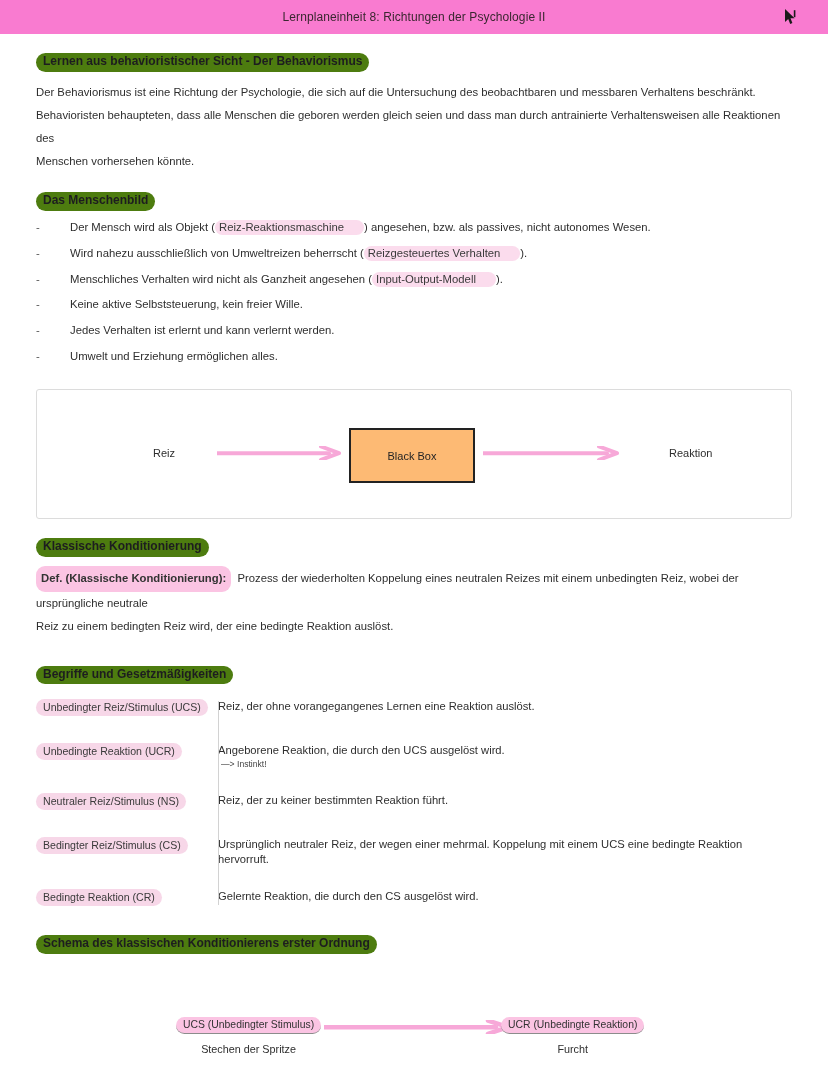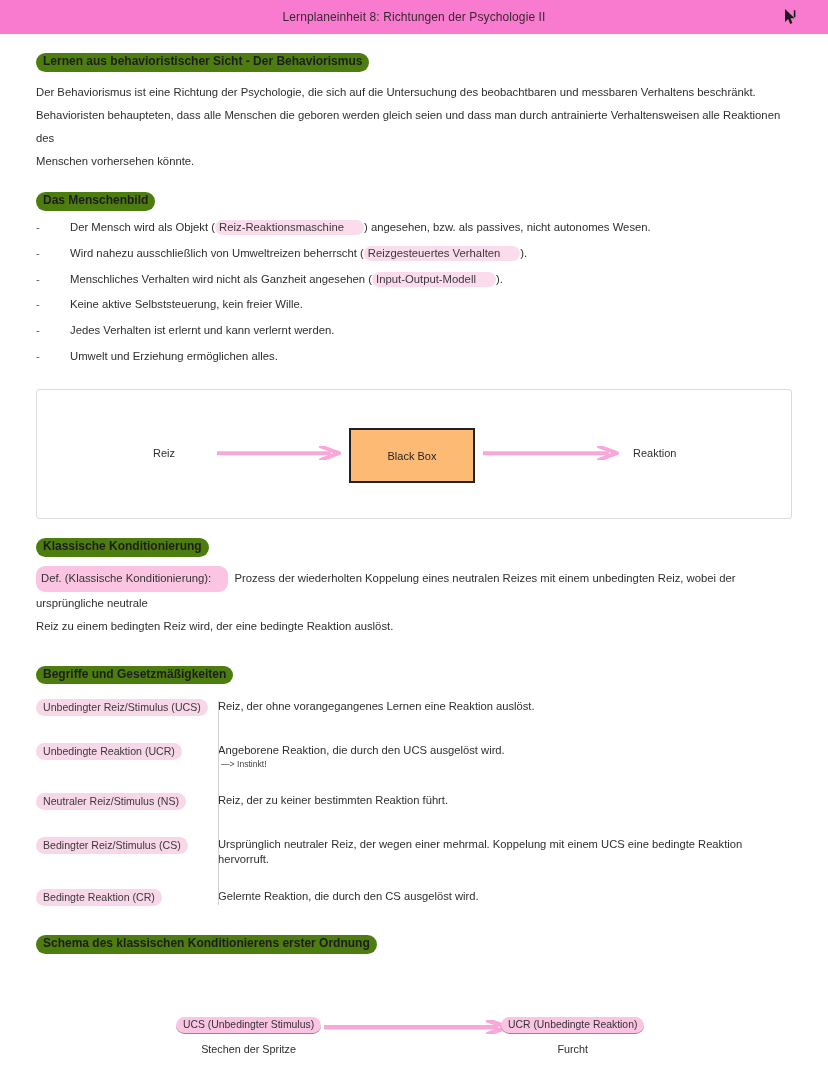--- a/index.html
+++ b/index.html
@@ -48,23 +48,24 @@
     font-weight: bold;
     font-size: 12px;
     padding: 2px 7px 3px 7px;
     border-radius: 11px;
     display: inline-block;
     line-height: 1.15;
   }
   .hl-mid {
     background: #fbc4e3;
     color: #333;
-    padding: 1px 17px 2px 5px;
+    padding: 1px 5px 2px 5px;
     border-radius: 9px;
     display: inline-block;
+    font-weight: bold;
   }
   .hl-soft {
     background: #fbdced;
     color: #3a3a3a;
     padding: 1px 20px 2px 4px;
     border-radius: 8px;
   }
   .hl-soft2 {
     background: #f7d7e8;
     color: #3a3a3a;
@@ -109,21 +110,21 @@
     position: relative;
     background: #fff;
   }
   .dg-label {
     position: absolute;
     font-size: 11px;
     color: #2e2e2e;
     top: 57px;
   }
   .dg-label.left  { left: 116px; }
-  .dg-label.right { left: 596px; }
+  .dg-label.right { left: 632px; }
   .blackbox {
     position: absolute;
     left: 312px; top: 38px;
     width: 126px; height: 55px;
     background: #fdba74;
     border: 2px solid #222;
     display: flex; align-items: center; justify-content: center;
     font-size: 11px;
     color: #242424;
   }

